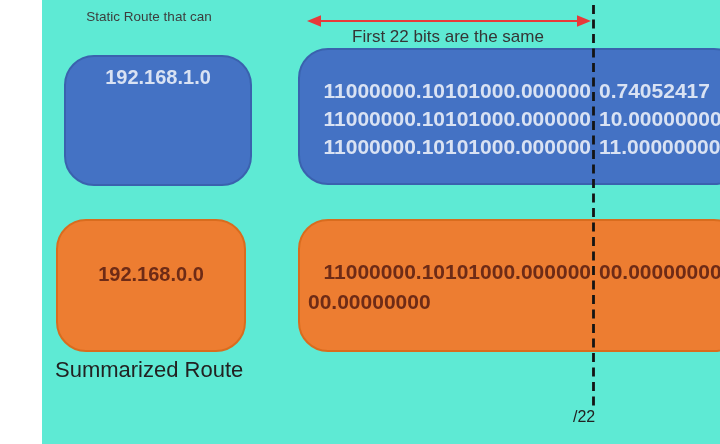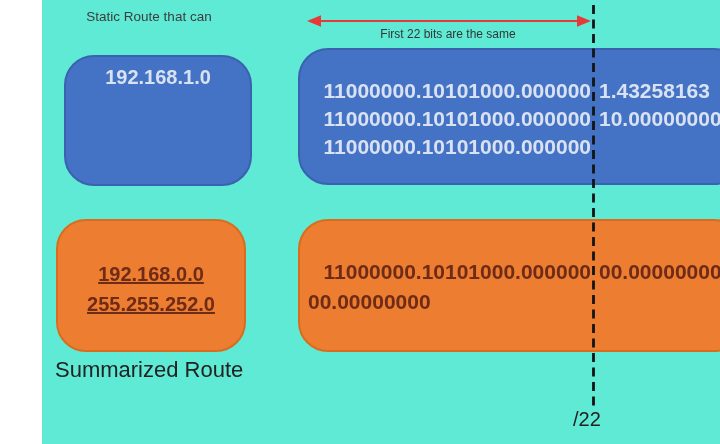--- a/index.html
+++ b/index.html
@@ -4,32 +4,32 @@
 <style>
   html,body{margin:0;padding:0;background:#fff;}
   .stage{
     position:relative;width:720px;height:444px;background:#5eead4;overflow:hidden;
     font-family:"Liberation Sans",sans-serif;
     margin-left:42px;
   }
   
   .caption{position:absolute;color:#3d3d3d;text-align:center;}
   .title{left:28px;top:8px;width:158px;font-size:13.5px;line-height:17px;}
-  .arrow-label{left:256px;top:27px;width:300px;font-size:12px;color:#353535;}
+  .arrow-label{left:256px;top:27px;width:300px;font-size:17px;color:#353535;}
   .summarized-label{position:absolute;left:13px;top:357px;font-size:22px;color:#222;}
-  .prefix-label{position:absolute;left:531px;top:408px;font-size:20px;color:#222;}
+  .prefix-label{position:absolute;left:531px;top:408px;font-size:16px;color:#222;}
   
   .box{position:absolute;box-sizing:border-box;border-radius:30px;z-index:1;}
   .box.blue{background:var(--blue-fill,#4472C4);border:2px solid var(--blue-border,#3A62AE);color:var(--blue-text,#D9E2F3);}
   .box.orange{background:var(--orange-fill,#ED7D31);border:2px solid var(--orange-border,#D96C1E);color:var(--orange-text,#6E2B16);}
   .routes-box{left:22px;top:55px;width:188px;height:131px;padding-top:6px;}
   .routes-box .ip{font-size:20px;font-weight:700;line-height:28px;text-align:center;}
   .bin-box-blue{left:256px;top:48px;width:446px;height:137px;padding-top:27px;}
   .bin-box-orange{left:256px;top:219px;width:446px;height:133px;padding-top:36px;}
-  .sum-box{left:14px;top:219px;width:190px;height:133px;padding-top:38px;text-decoration:underline;}
+  .sum-box{left:14px;top:219px;width:190px;height:133px;padding-top:38px;}
   .sum-box .ip{font-size:20px;font-weight:700;line-height:30px;text-align:center;}
   .bin-row{display:flex;font-weight:700;font-size:21px;white-space:nowrap;}
   .bin-box-blue .bin-row{line-height:28px;}
   .bin-box-orange .bin-row{line-height:30px;}
   .bin-left{width:291px;text-align:right;flex:0 0 auto;}
   .bin-right{padding-left:8px;text-align:left;flex:0 0 auto;}
   
   .overlay{position:absolute;left:0;top:0;width:720px;height:444px;z-index:5;pointer-events:none;}
 </style>
 </head>
@@ -43,34 +43,34 @@
 
   <div class="caption arrow-label">First 22 bits are the same</div>
 
   <div class="box blue routes-box">
     <div class="ip">192.168.1.0</div>
   </div>
 
   <div class="box blue bin-box-blue">
     <div class="bin-row">
       <span class="bin-left">11000000.10101000.000000</span>
-      <span class="bin-right">1.43258163</span>
+      <span class="bin-right">0.74052417</span>
     </div>
     <div class="bin-row">
       <span class="bin-left">11000000.10101000.000000</span>
       <span class="bin-right">10.00000000</span>
     </div>
     <div class="bin-row">
       <span class="bin-left">11000000.10101000.000000</span>
+      <span class="bin-right">11.00000000</span>
     </div>
   </div>
 
   <div class="box orange sum-box">
     <div class="ip">192.168.0.0</div>
-    <div class="ip">255.255.252.0</div>
   </div>
 
   <div class="box orange bin-box-orange">
     <div class="bin-row">
       <span class="bin-left">11000000.10101000.000000</span>
       <span class="bin-right">00.00000000</span>
     </div>
     <div class="bin-row">
       <span class="bin-right">00.00000000</span>
     </div>

